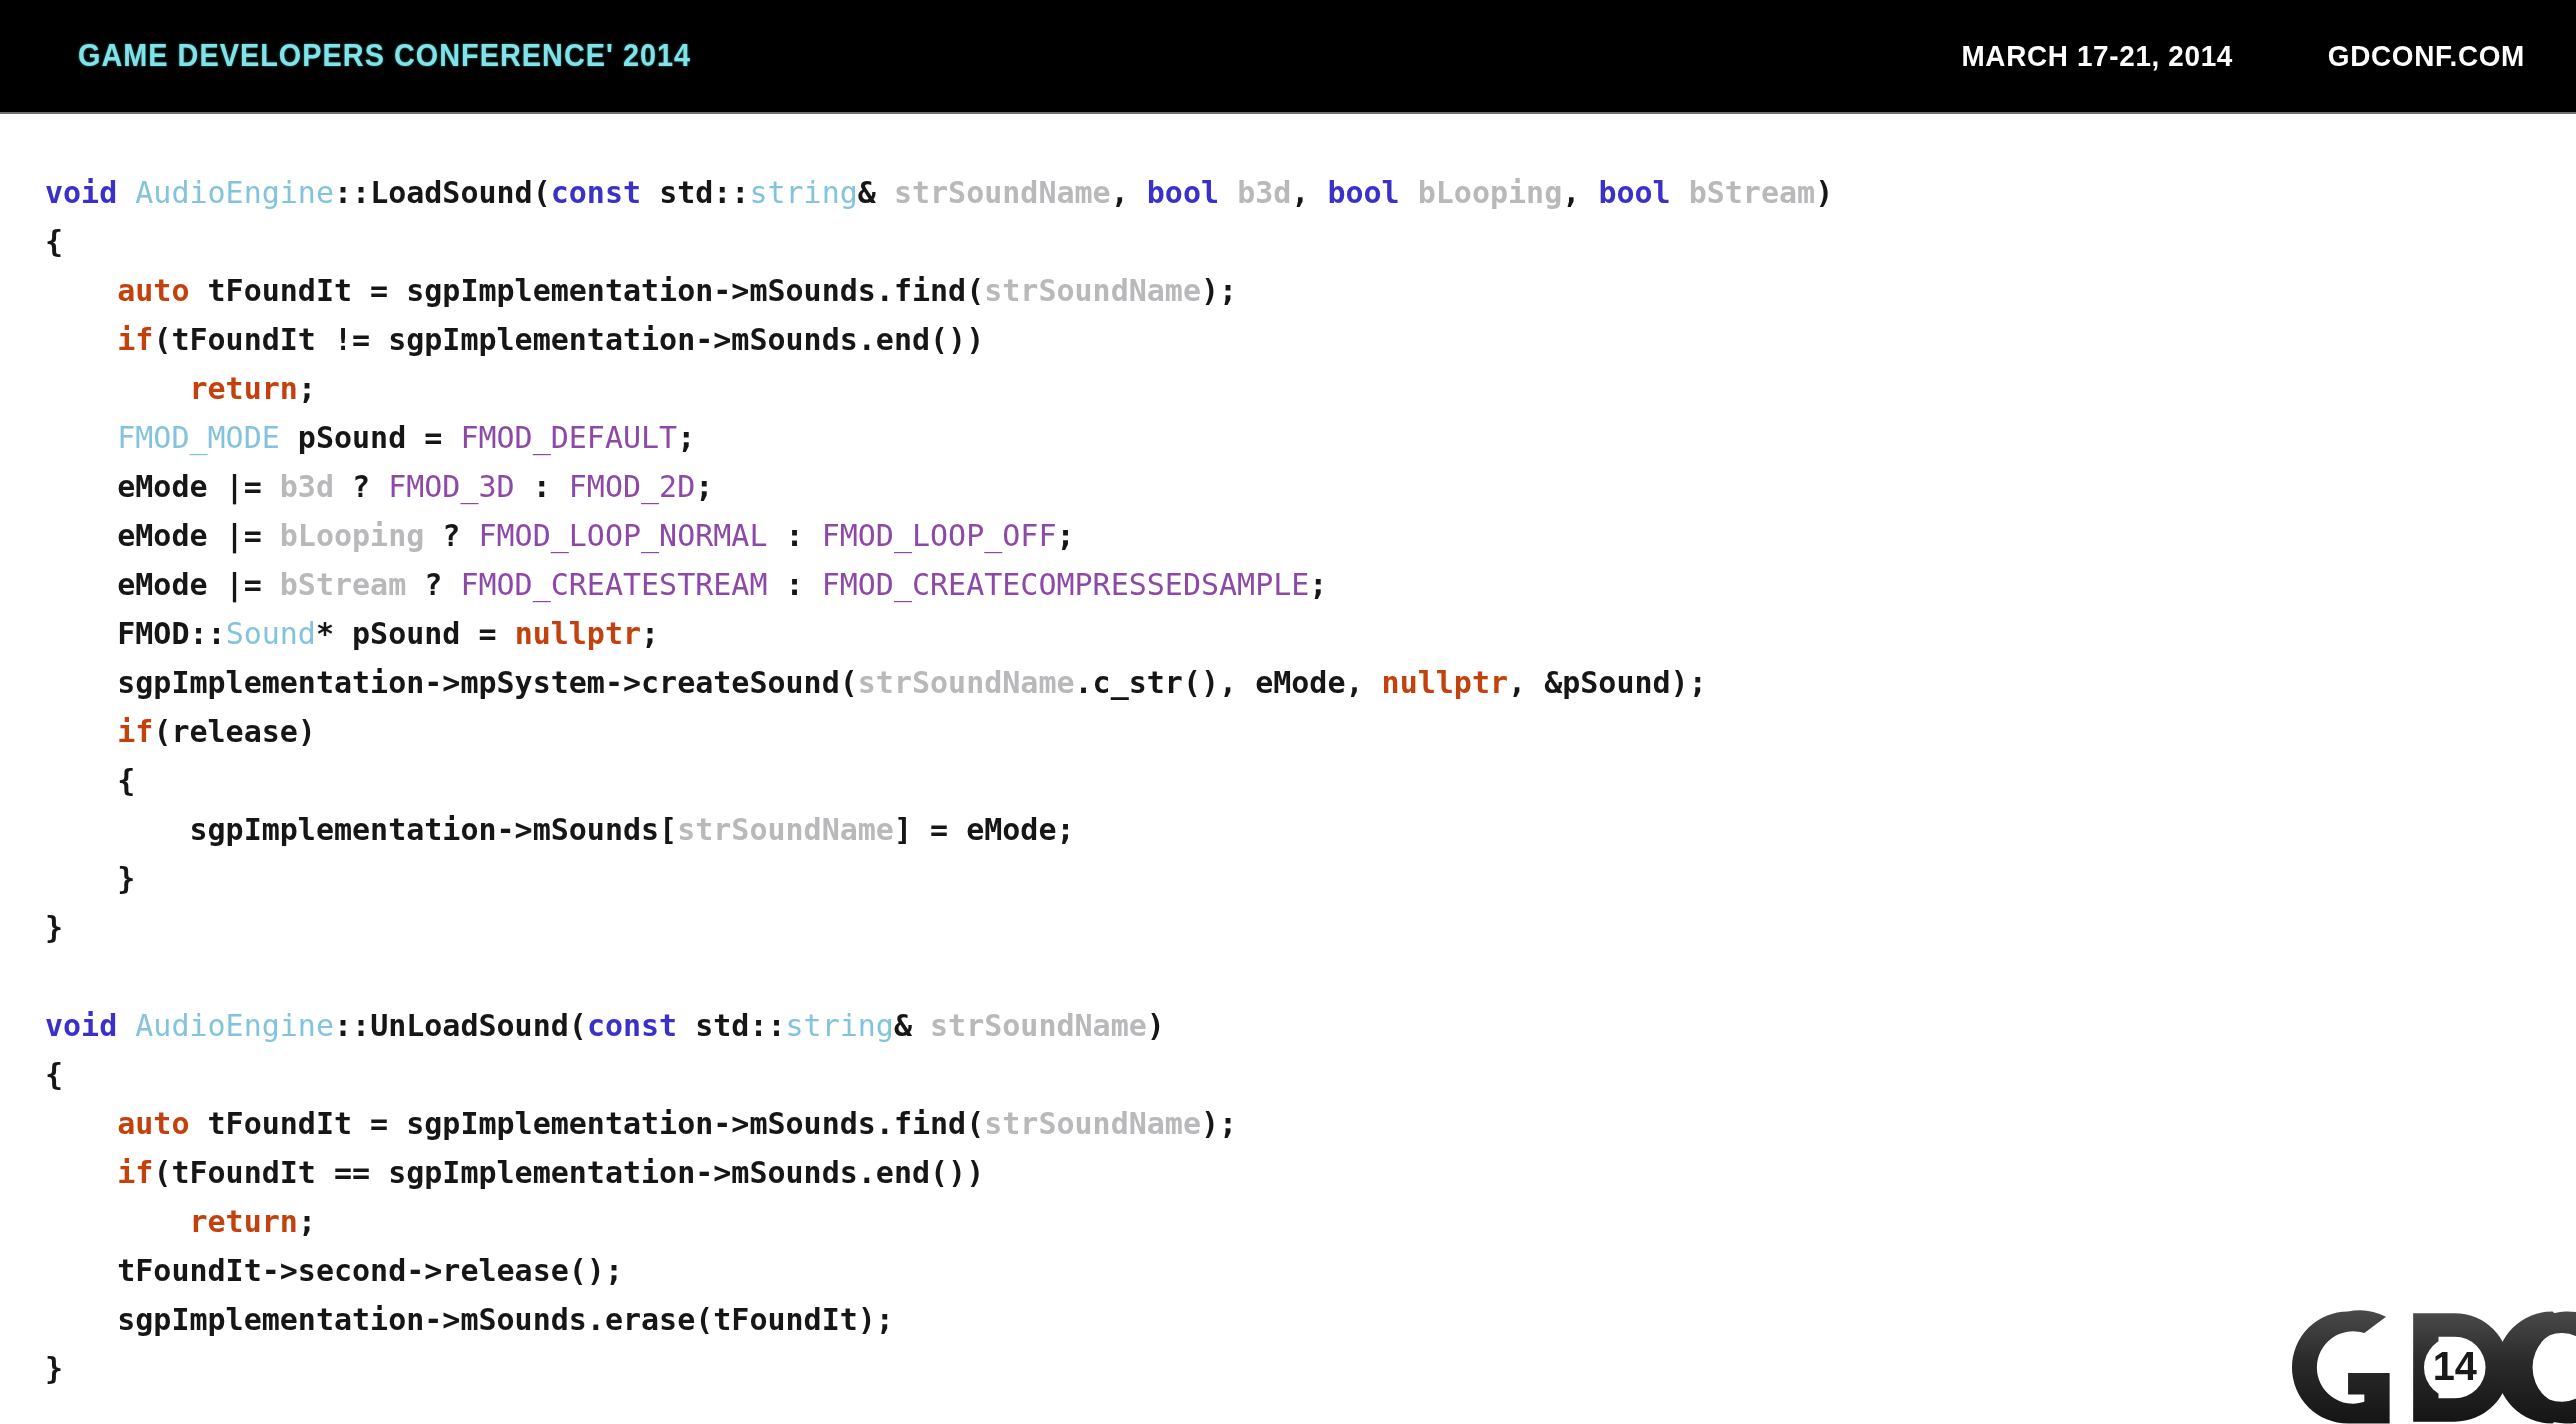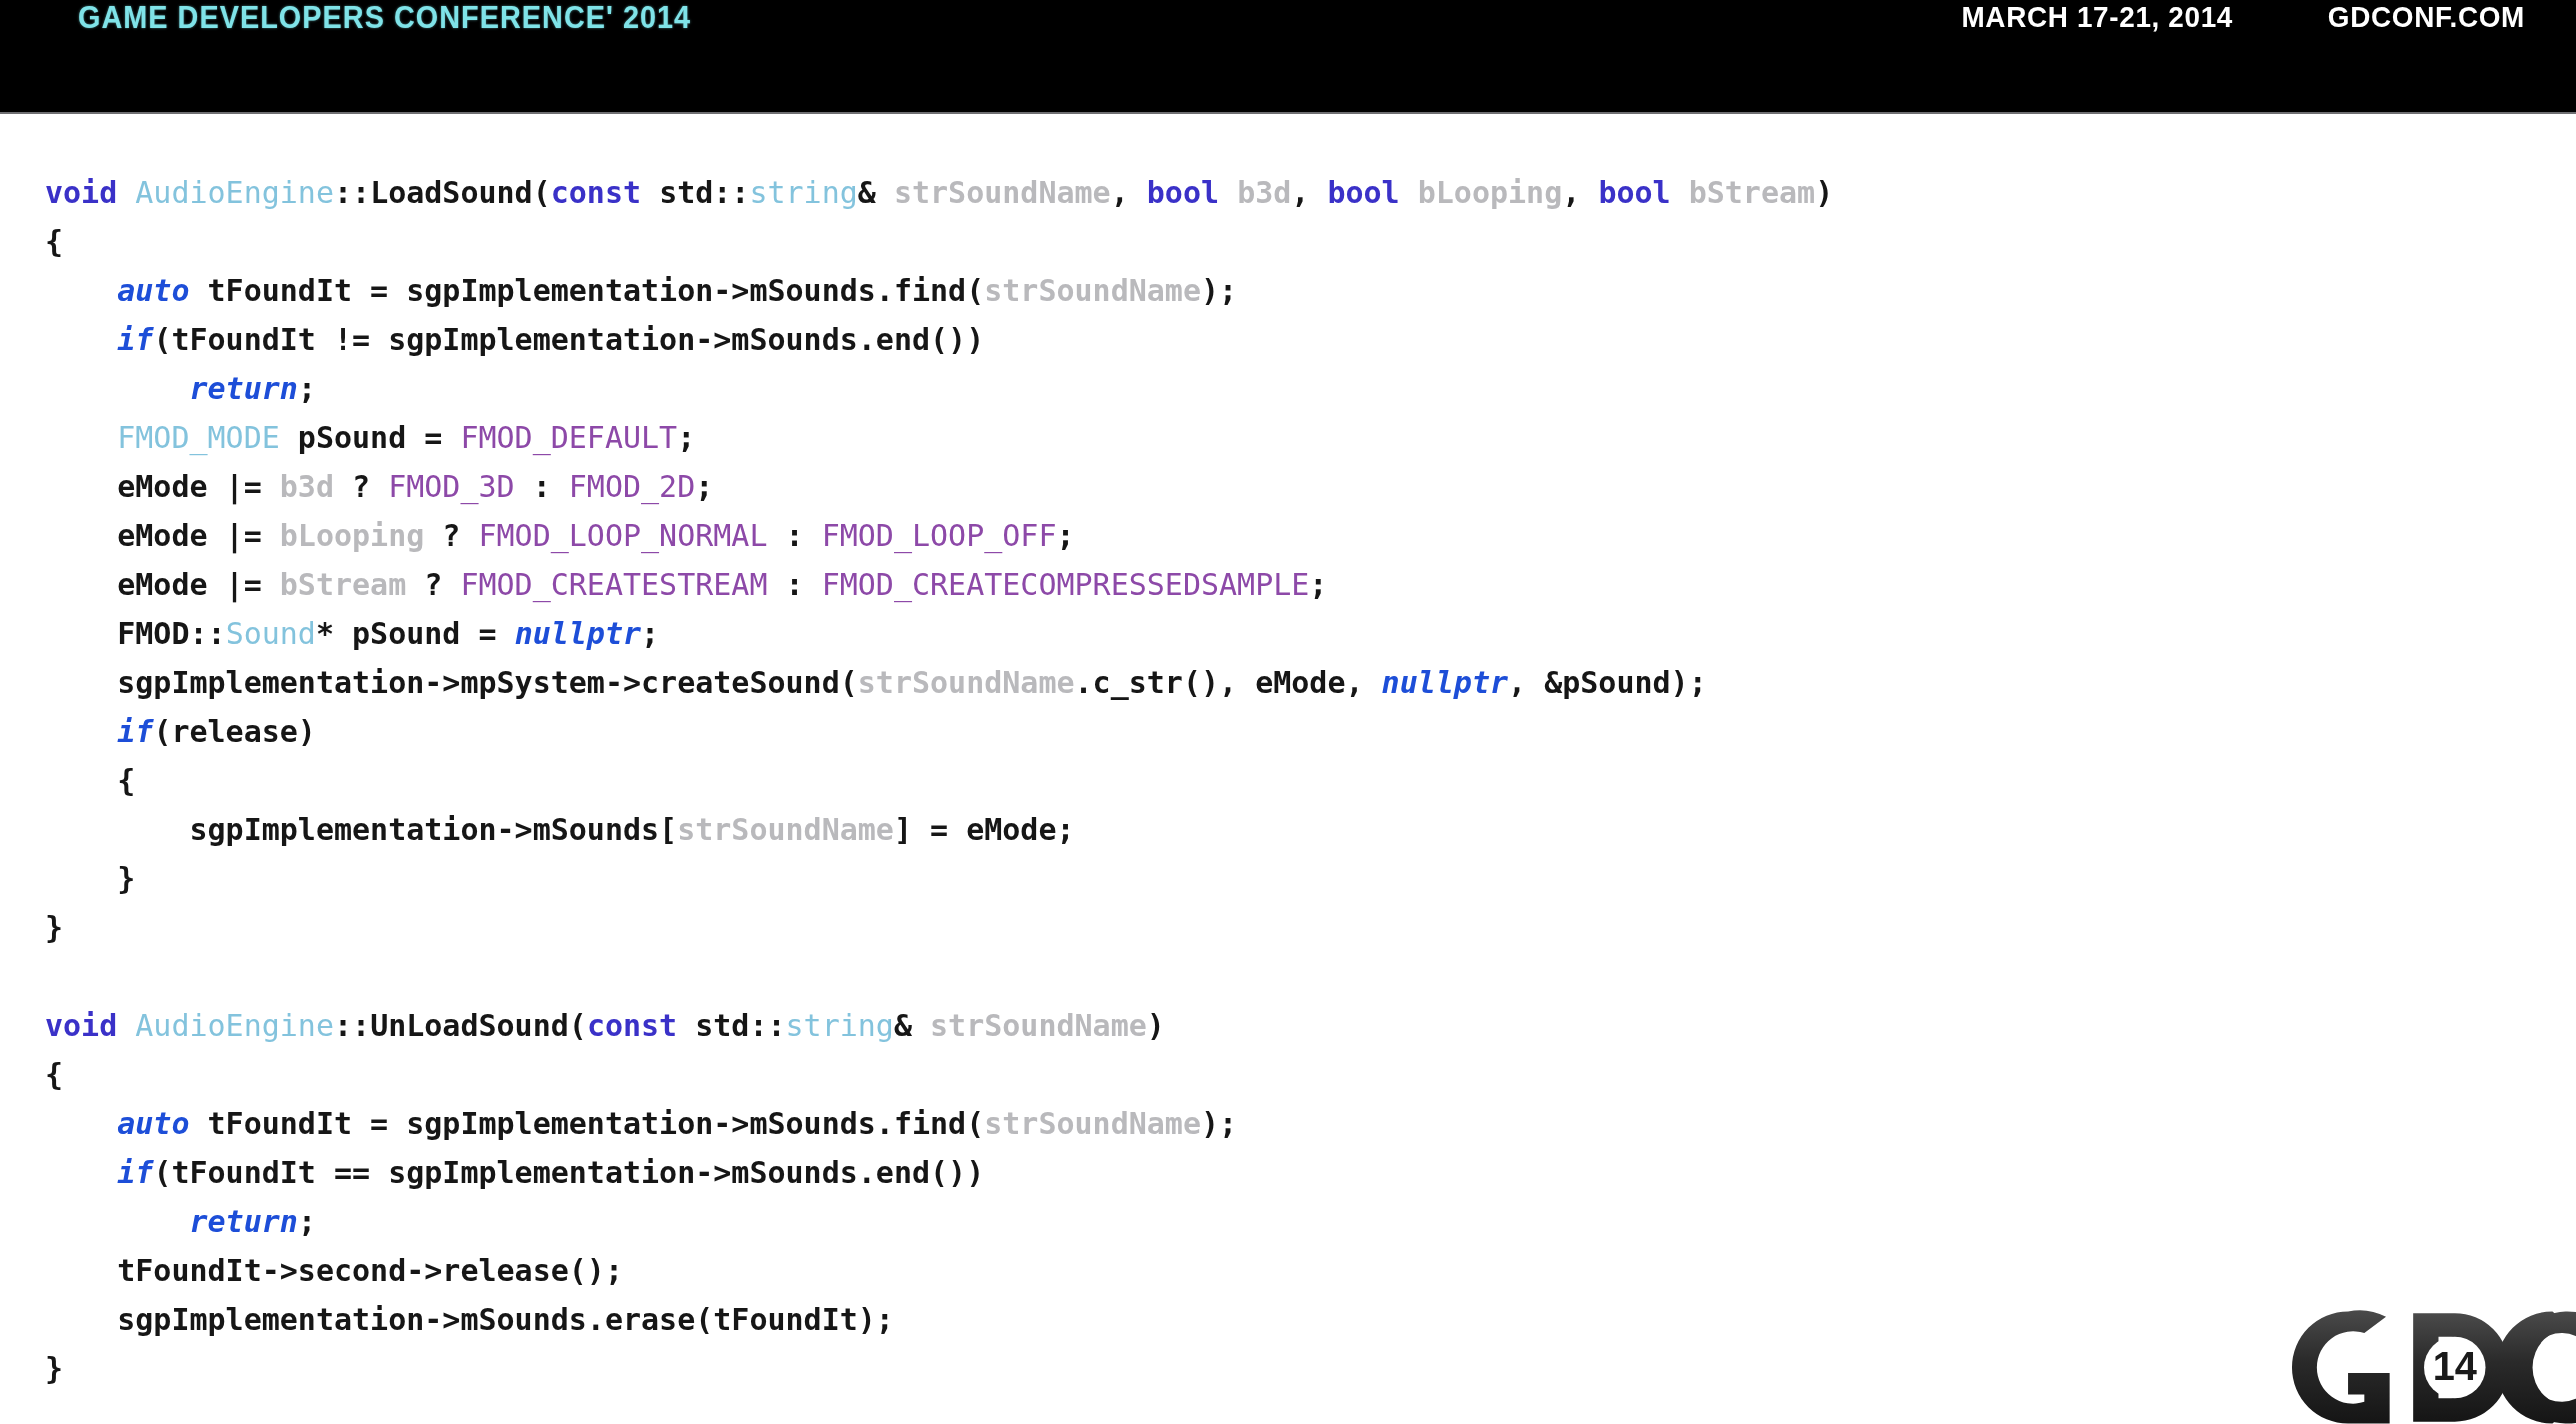--- a/index.html
+++ b/index.html
@@ -17,21 +17,21 @@
   }
 
   
   .gdc-bar {
     position: absolute;
     left: 0; top: 0;
     width: 2576px;
     height: 114px;
     background: #000000;
     display: flex;
-    align-items: flex-start;
+    align-items: center;
     box-sizing: border-box;
     padding: 0 51px 0 78px;
     border-bottom: 2.7px solid #6f6f72;
   }
   .gdc-bar .bar-left {
     flex: 0 0 auto;
     color: #7fe3e8;
     font-size: 31px;
     font-weight: bold;
     letter-spacing: 1.1px;
@@ -72,21 +72,21 @@
     font-size: 30px;
     line-height: 49px;
     white-space: pre;
     color: #161616;
     letter-spacing: 0px;
     font-weight: 600;
   }
 
   
   .k-kw   { color: #3a31c8; font-weight: 700; text-align: center; }   
-  .k-ctl  { color: #1d4ed8; font-weight: 700; font-style: italic; }   
+  .k-ctl  { color: #c2410c; font-weight: 700; }   
   .k-type { color: #83c3dd; font-weight: 400; }   
   .k-par  { color: #b9b9bc; font-weight: 700; }   
   .k-mac  { color: #8d49a8; font-weight: 400; }   
   .k-pln  { color: #161616; font-weight: 700; }   
 
   
   .gdc-logo {
     position: absolute;
     right: -94px;
     bottom: -33px;

